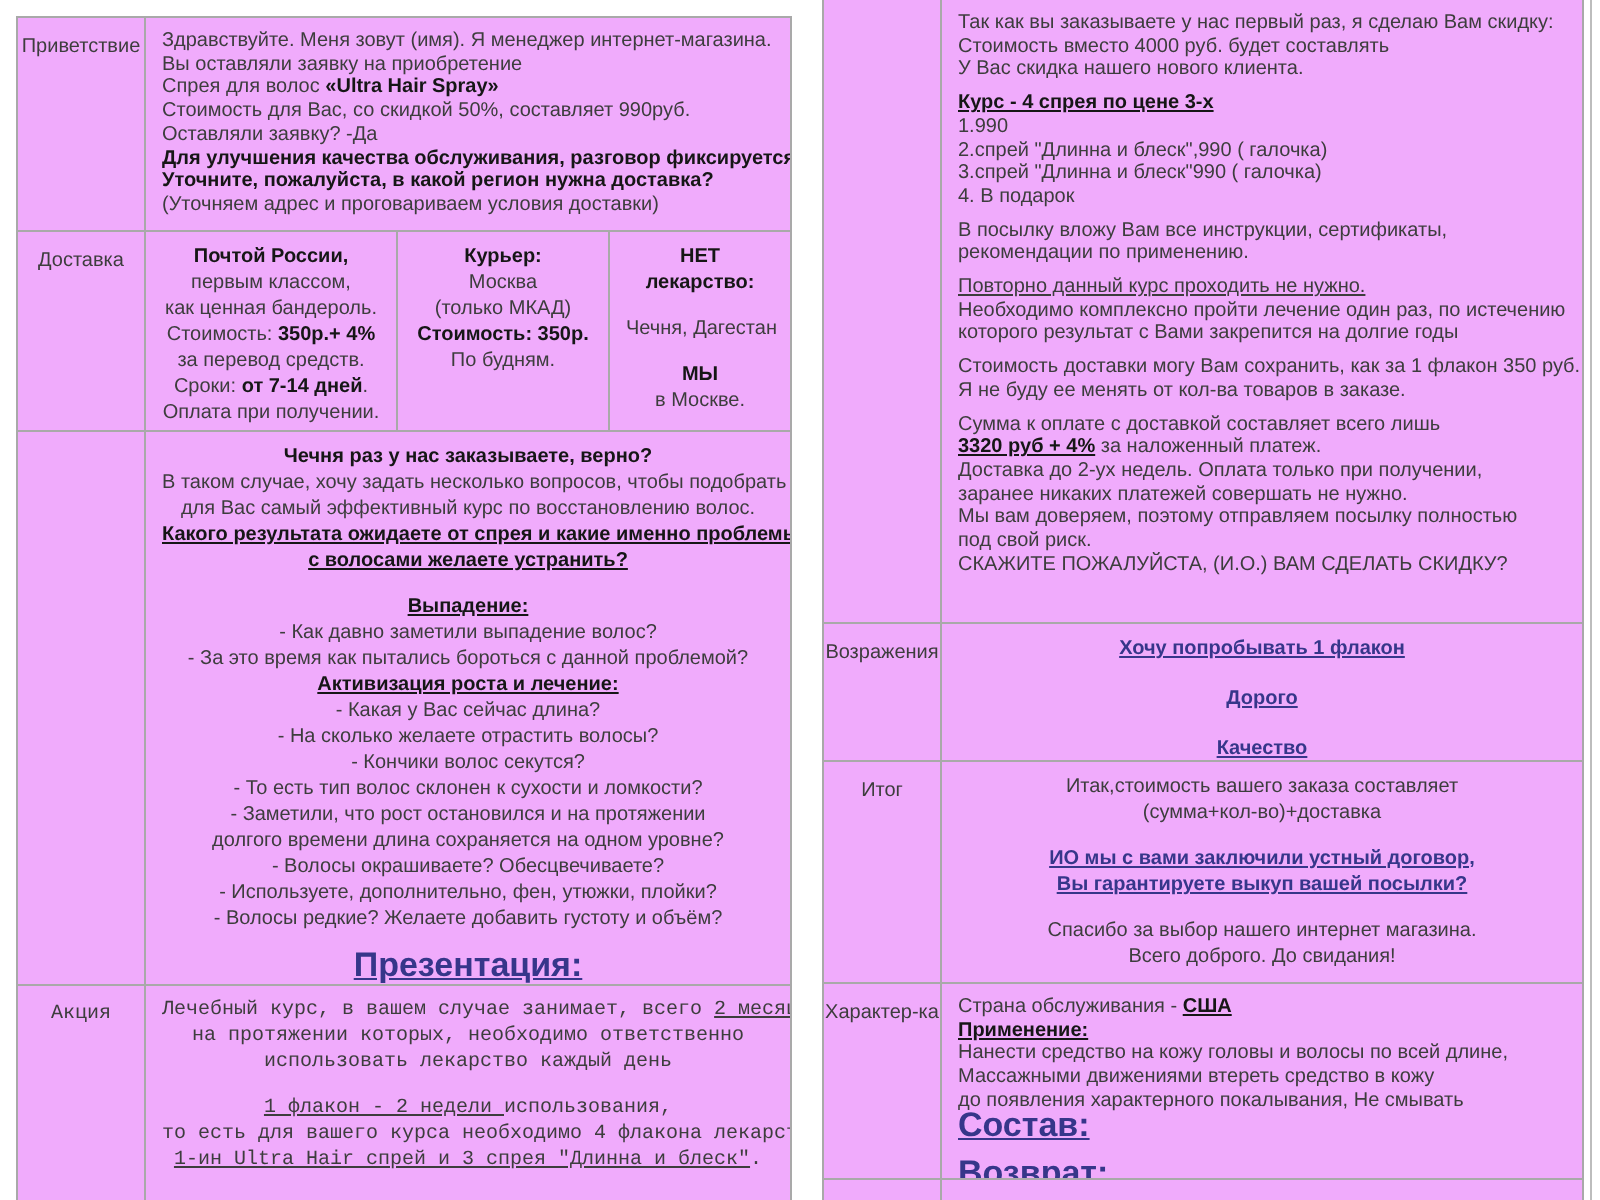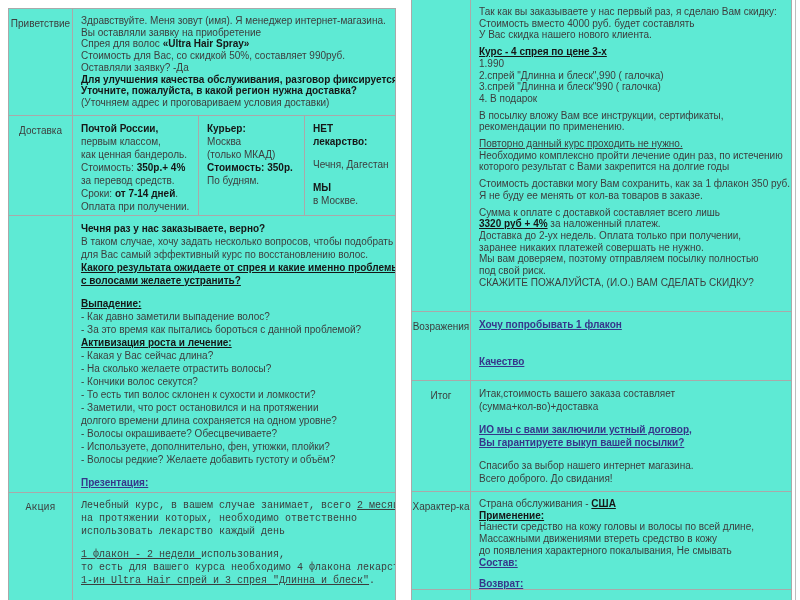--- a/index.html
+++ b/index.html
@@ -3,40 +3,40 @@
 <meta charset="utf-8">
 <style>
   html,body{margin:0;padding:0;}
   body{
     width:800px;height:600px;position:relative;overflow:hidden;
     background:#ffffff;
     font-family:"Liberation Sans", sans-serif;
     color:#3d3d3d;
   }
   *{box-sizing:border-box;}
-  .tbl{position:absolute;background:#5eead4;overflow:hidden;}
+  .tbl{position:absolute;background:#f0abfc;overflow:hidden;}
   #left-table{left:8px;top:8px;width:388px;height:592px;border:1px solid #a9a9a9;border-bottom:none;}
   #right-table{left:411px;top:0;width:381px;height:600px;border-left:1px solid #a9a9a9;border-right:1px solid #a9a9a9;}
   .row{display:flex;border-bottom:1px solid #a9a9a9;overflow:hidden;}
   .row.no-border{border-bottom:none;font-family:Liberation Mono, monospace;}
   .lbl{flex:0 0 64px;border-right:1px solid #a9a9a9;text-align:center;padding-top:9px;font-size:10px;overflow:hidden;}
   #right-table .lbl{flex:0 0 59px;}
   .cell{flex:1;padding:6px 8px;font-size:10px;line-height:12.5px;overflow:hidden;}
   .subcell{border-right:1px solid #a9a9a9;}
   .subcell:last-child{border-right:none;}
   .lh-a{line-height:11.7px;}
-  .lh-b{line-height:13px;}
+  .lh-b{line-height:13px;text-align:center;}
   .line{white-space:nowrap;}
   .line.blank{height:10px;}
   .bs .line.blank{height:5px;}
   .bl .line.blank{height:12px;}
   span.b{font-weight:bold;color:#161616;}
   span.u{text-decoration:underline;text-underline-offset:1px;}
   span.c{color:#36368a;margin-top:28px;}
-  span.big{font-size:10px;}
+  span.big{font-size:17px;}
   #page-edge-line{position:absolute;left:795px;top:0;width:1px;height:600px;background:#bdbdbd;}
 </style>
 </head>
 <body>
 
 <div id="left-table" class="tbl">
   <div class="row" style="height:107px">
     <div class="lbl">Приветствие</div>
     <div class="cell lh-a">
         <div class="line"><span>Здравствуйте. Меня зовут (имя). Я менеджер интернет-магазина.</span></div>
@@ -148,20 +148,21 @@
         <div class="line"><span>Мы вам доверяем, поэтому отправляем посылку полностью</span></div>
         <div class="line"><span>под свой риск.</span></div>
         <div class="line"><span>СКАЖИТЕ ПОЖАЛУЙСТА, (И.О.) ВАМ СДЕЛАТЬ СКИДКУ?</span></div>
       </div>
   </div>
   <div class="row" style="height:69px">
     <div class="lbl">Возражения</div>
     <div class="cell lh-b bl">
         <div class="line"><span class="b u c">Хочу попробывать 1 флакон</span></div>
         <div class="line blank"></div>
+        <div class="line"><span class="b u c">Дорого</span></div>
         <div class="line blank"></div>
         <div class="line"><span class="b u c">Качество</span></div>
       </div>
   </div>
   <div class="row" style="height:111px">
     <div class="lbl">Итог</div>
     <div class="cell lh-b">
         <div class="line"><span>Итак,стоимость вашего заказа составляет</span></div>
         <div class="line"><span>(сумма+кол-во)+доставка</span></div>
         <div class="line blank"></div>

